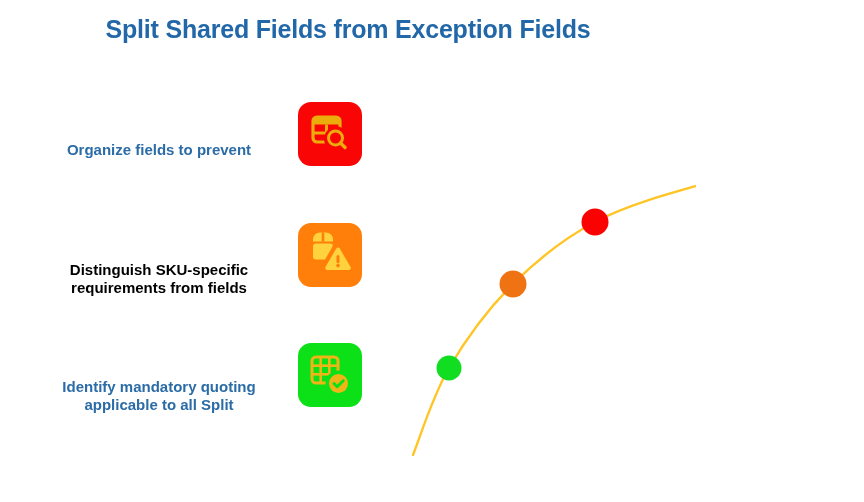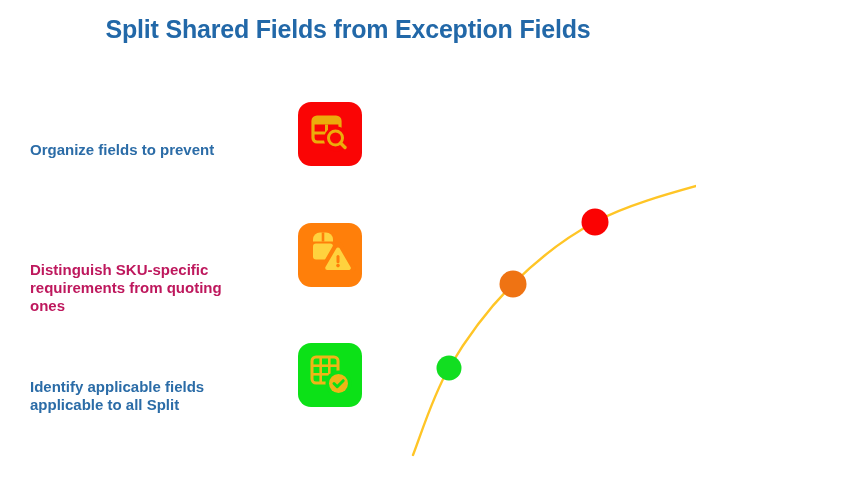--- a/index.html
+++ b/index.html
@@ -34,21 +34,21 @@
     border-radius: 13px;
   }
   .tile svg { display: block; width: 64px; height: 64px; }
   .tile-1 { top: 102px; }
   .tile-2 { top: 223px; }
   .tile-3 { top: 343px; }
   .item-text {
     position: absolute;
     left: 30px;
     width: 258px;
-    text-align: left;
+    text-align: center;
     font-size: 15px;
     line-height: 18px;
     font-weight: 600;
   }
   .text-1 { top: 141px; }
   .text-2 { top: 261px; }
   .text-3 { top: 378px; }
 </style>
 </head>
 <body>
@@ -72,39 +72,38 @@
       <rect x="15" y="15" width="27" height="25" rx="4" fill="none" stroke-width="3.2" stroke="#ECAC0B"></rect>
       <path d="M15 22.5 v-3.5 a4 4 0 0 1 4 -4 h19 a4 4 0 0 1 4 4 v3.5 z" fill="#ECAC0B"></path>
       <line x1="28.5" y1="22.5" x2="28.5" y2="40" stroke-width="3" stroke="#ECAC0B"></line>
       <line x1="15" y1="31" x2="42" y2="31" stroke-width="3" stroke="#ECAC0B"></line>
       <circle cx="38.5" cy="37" r="12.5" fill="#FA0505"></circle>
       <circle cx="37.5" cy="36" r="7" fill="none" stroke-width="3" stroke="#ECAC0B"></circle>
       <line x1="42.5" y1="41" x2="47" y2="45.5" stroke-width="3.4" stroke-linecap="round" stroke="#ECAC0B"></line>
     </svg>
   </div>
 
-  <div class="item-text text-2" style="color: #be185d;">
+  <div class="item-text text-2" style="color: #000000;">
     <div>Distinguish SKU-specific</div>
-    <div>requirements from quoting</div>
-    <div>ones</div>
+    <div>requirements from fields</div>
   </div>
   <div class="tile tile-2" style="background-color: rgb(255, 127, 10);">
     <svg viewBox="0 0 64 64">
       <path d="M15 18.5 v-2 a7 7 0 0 1 7 -7 h6 a7 7 0 0 1 7 7 v2 z" fill="#FFD23E"></path>
       <line x1="25" y1="9.5" x2="25" y2="18.5" stroke-width="2.6" stroke="#FF7F0A"></line>
       <rect x="15" y="20.5" width="20" height="16" rx="3" fill="#FFD23E"></rect>
       <path d="M40 23 L53 45.5 L27 45.5 Z" stroke-width="9" stroke-linejoin="round" fill="#FF7F0A" stroke="#FF7F0A"></path>
       <path d="M40 26.5 L50.8 45 L29.2 45 Z" stroke-width="4" stroke-linejoin="round" fill="#FFD23E" stroke="#FFD23E"></path>
       <line x1="40" y1="33.5" x2="40" y2="38.8" stroke-width="3" stroke-linecap="round" stroke="#FF7F0A"></line>
       <circle cx="40" cy="42.6" r="1.8" fill="#FF7F0A"></circle>
     </svg>
   </div>
 
   <div class="item-text text-3" style="color: rgb(43, 108, 167);">
-    <div>Identify applicable fields</div>
+    <div>Identify mandatory quoting</div>
     <div>applicable to all Split</div>
     <div></div>
   </div>
   <div class="tile tile-3" style="background-color: rgb(12, 225, 23);">
     <svg viewBox="0 0 64 64">
       <rect x="14" y="14" width="26" height="26" rx="4" fill="none" stroke-width="3" stroke="#EFB517"></rect>
       <line x1="22.7" y1="14" x2="22.7" y2="40" stroke-width="2.6" stroke="#EFB517"></line>
       <line x1="31.3" y1="14" x2="31.3" y2="40" stroke-width="2.6" stroke="#EFB517"></line>
       <line x1="14" y1="22.7" x2="40" y2="22.7" stroke-width="2.6" stroke="#EFB517"></line>
       <line x1="14" y1="31.3" x2="40" y2="31.3" stroke-width="2.6" stroke="#EFB517"></line>

